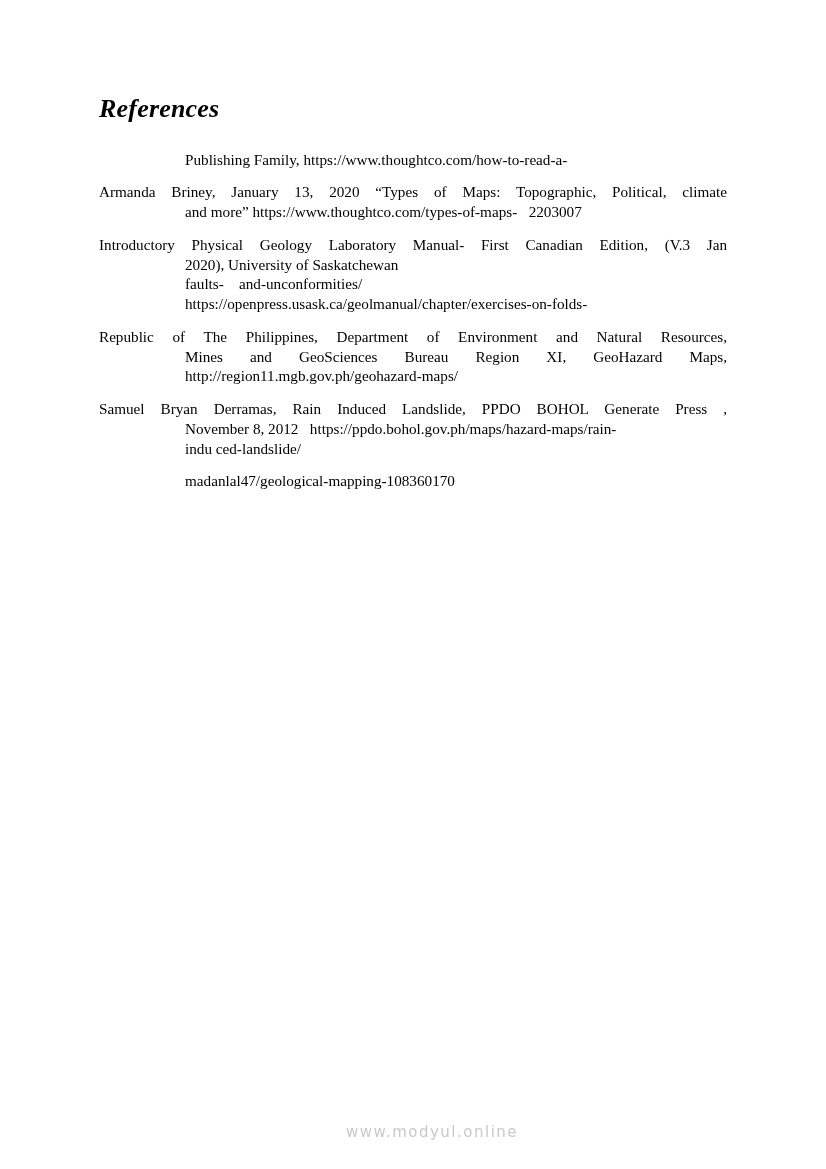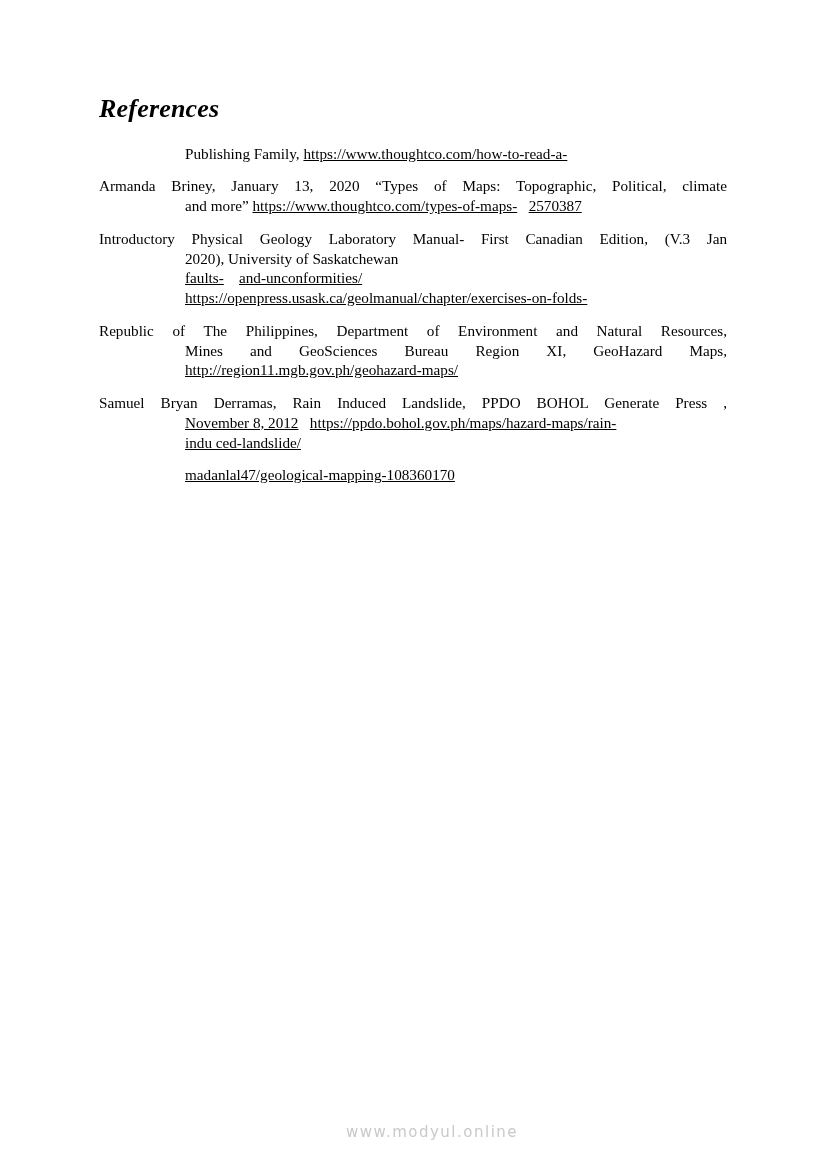--- a/index.html
+++ b/index.html
@@ -21,41 +21,40 @@
     left: 99px;
     top: 95px;
     width: 628px;
   }
   .doc-title {
     font-family: "Liberation Serif", serif;
     font-weight: bold;
     font-style: italic;
     font-size: 26px;
     line-height: 1.1;
-    margin: 0 0 20px 0;
+    margin: 0 0 26px 0;
     letter-spacing: 0.2px;
   }
   .ref-entry {
     font-size: 15.2px;
     line-height: 1.30;
     text-align: justify;
     margin-bottom: 13px;
     text-indent: 0;
   }
   .ref-entry .hang {
     display: block;
     margin-left: 86px;
     text-align: justify;
   }
   .ref-entry .first-line {
     display: block;
     text-align: justify;
   }
   .link {
-    text-decoration: underline;
     color: #000000;
     word-break: break-all;
   }
   .justify-row {
     display: block;
     text-align: justify;
     text-align-last: justify;
   }
   .watermark {
     position: absolute;
@@ -85,21 +84,21 @@
         <span class="link">https://www.thoughtco.com/how-to-read-a-</span>
       </span>
     </div>
 
     <div class="ref-entry">
       <span class="first-line justify-row">Armanda Briney, January 13, 2020 “Types of Maps: Topographic, Political, climate</span>
       <span class="hang">
         <span>and more” </span>
         <span class="link">https://www.thoughtco.com/types-of-maps-</span>
         &nbsp;
-        <span class="link">2570387</span>
+        <span class="link">2203007</span>
       </span>
     </div>
 
     <div class="ref-entry">
       <span class="first-line justify-row">Introductory Physical Geology Laboratory Manual- First Canadian Edition, (V.3 Jan</span>
       <span class="hang">2020),                       University                of                   Saskatchewan</span>
       <span class="hang">
         <span class="link">faults-</span>
         &nbsp;&nbsp;
         <span class="link">and-unconformities/</span>

